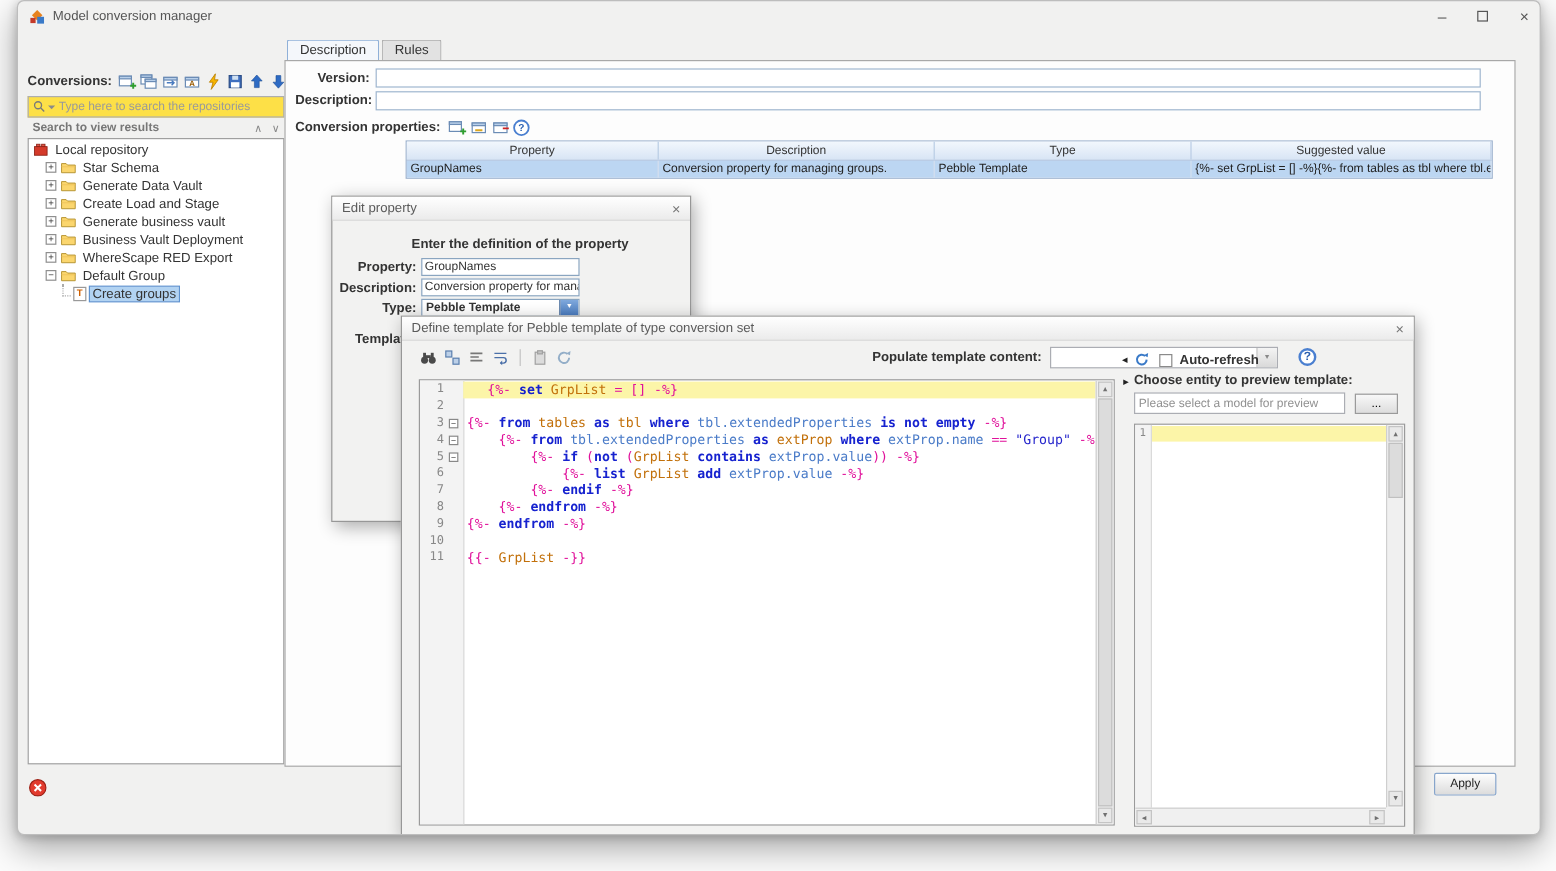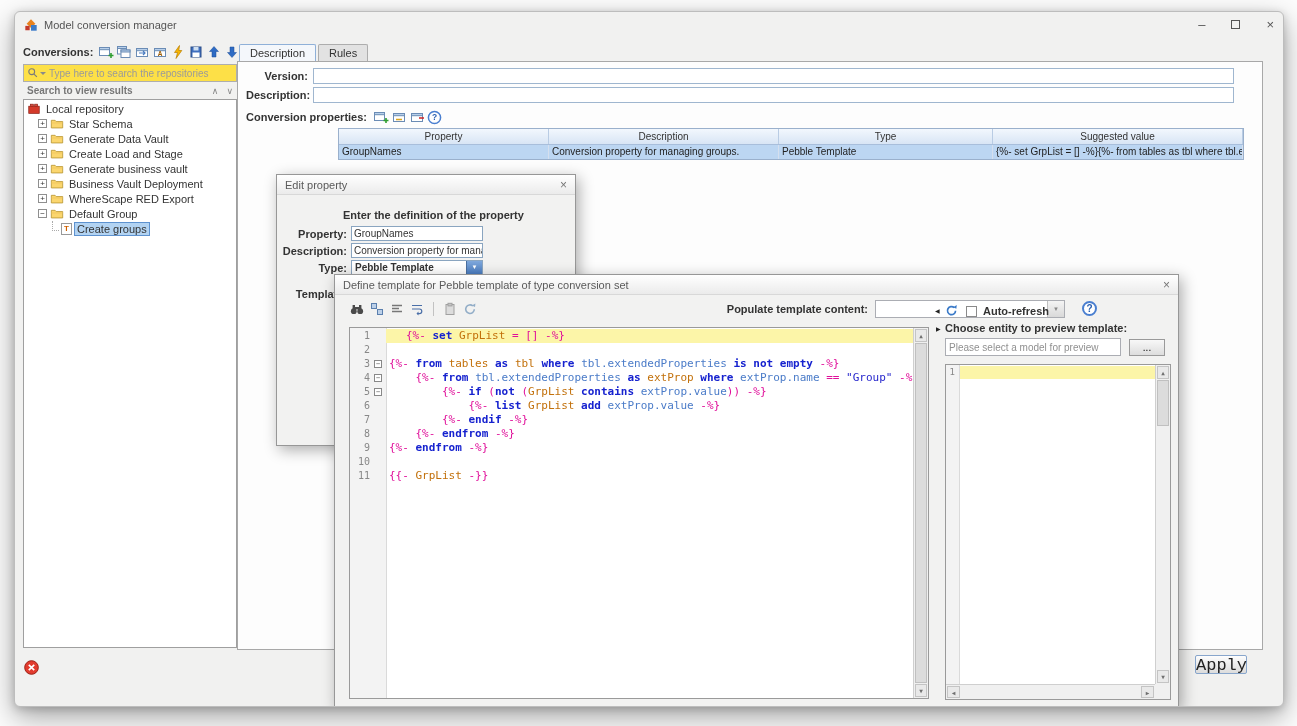--- a/index.html
+++ b/index.html
@@ -1,34 +1,34 @@
 <!DOCTYPE html>
 <html><head>
 <meta charset="utf-8">
 <style>
   * { margin:0; padding:0; box-sizing:border-box; }
   html,body { width:1297px; height:726px; overflow:hidden; }
   body { background:#fcfcfc; font-family:"Liberation Sans",sans-serif; font-size:11px; color:#333; position:relative; }
   .bold { font-weight:bold; }
 
-  .window { position:absolute; left:14px; top:11px; width:1270px; height:696px; background:#f1f1f0;
+  .window { position:absolute; left:14px; top:0; width:1270px; height:696px; background:#f1f1f0;
             border:1px solid #bdbdbd; border-radius:6px; overflow:hidden;
             box-shadow:0 10px 28px rgba(0,0,0,.35), 0 2px 8px rgba(0,0,0,.18); }
 
   
   .titlebar { height:26px; display:flex; align-items:center; padding:0 9px; color:#555; }
   .app-ic { width:14px; height:14px; }
   .title-text { margin-left:6px; }
   .win-controls { margin-left:auto; display:flex; align-items:center; gap:26px; color:#555; font-size:13px; }
   .wc { cursor:pointer; line-height:14px; }
   .maxbox { display:inline-block; width:9px; height:9px; border:1px solid #555; }
 
   
   .left-panel { position:absolute; left:8px; top:30px; width:214px; height:606px; display:flex; flex-direction:column; }
-  .conv-row { height:20px; display:flex; align-items:center; }
+  .conv-row { height:20px; display:flex; align-items:center;margin-top:27px; }
   .tb { display:flex; align-items:center; gap:2px; margin-left:5px; }
   .tb svg { width:16px; height:16px; cursor:pointer; }
   .search-box { height:18px; background:#fde047; border:1px solid #aeaeae; display:flex; align-items:center; padding:0 3px; margin-top:2px; }
   .mag-caret { width:0; height:0; border-left:3px solid transparent; border-right:3px solid transparent; border-top:3px solid #8a8a8a; margin:0 3px 0 1px; }
   .search-input { border:0; outline:0; flex:1; font-family:"Liberation Sans",sans-serif; font-size:10px; color:#444; background:transparent; }
   .search-input::placeholder { color:#9a9a9a; }
   .results-row { height:17px; display:flex; align-items:center; justify-content:space-between; padding:0 4px; color:#777; font-size:10px; font-weight:bold; }
   .chevs { display:flex; gap:8px; color:#888; font-size:9px; font-weight:normal; }
   .chevs span { cursor:pointer; }
   .tree { flex:1; background:#fff; border:1px solid #9f9f9f; padding-top:1px; overflow:hidden; }
@@ -58,21 +58,21 @@
 
   .ptable { position:absolute; left:100px; top:66px; width:906px; background:#fff; border:1px solid #9ab0cc; }
   .thead { display:flex; height:16px; background:linear-gradient(#f2f7fd,#d8e5f5); border-bottom:1px solid #a8bedb; }
   .th { display:flex; align-items:center; justify-content:center; border-right:1px solid #b9cce4; color:#333; font-size:10px; cursor:pointer; }
   .tr { display:flex; height:14px; }
   .tr.sel { background:#bcd6f2; }
   .td { font-size:10px; padding:1px 3px; overflow:hidden; white-space:nowrap; border-right:1px solid #d5dfee; color:#222; }
   .c0 { width:210px; flex:none; } .c1 { width:230px; flex:none; } .c2 { width:214px; flex:none; } .c3 { flex:1; }
 
   .apply { position:absolute; left:1180px; top:643px; width:52px; height:19px; background:linear-gradient(#fdfdfd,#dcdcdc);
-           border:1px solid #88a6cc; border-radius:2px; font-family:Liberation Mono, monospace; font-size:17px; color:#222; cursor:pointer; }
+           border:1px solid #88a6cc; border-radius:2px; font-family:Liberation Sans, sans-serif; font-size:10px; color:#222; cursor:pointer; }
 
   
   .dlg { position:absolute; background:#f2f2f1; border:1px solid #979797; box-shadow:3px 4px 14px rgba(0,0,0,.32); }
   .dlg-title { height:20px; background:linear-gradient(#ffffff,#ebebeb); border-bottom:1px solid #d8d8d8; display:flex; align-items:center; padding:0 8px; color:#5a5a5a; }
   .dlg-x { margin-left:auto; color:#777; font-size:12px; cursor:pointer; }
 
   .edit-dlg { left:261px; top:162px; width:300px; height:272px; z-index:10; }
   .edlg-heading { position:absolute; left:18px; top:34px; font-weight:bold;margin-left:48px; }
   .erow { position:absolute; left:0; width:100%; height:17px; display:flex; align-items:center; }
   .elabel { width:70px; text-align:right; font-weight:bold; margin-right:4px; flex:none; }

